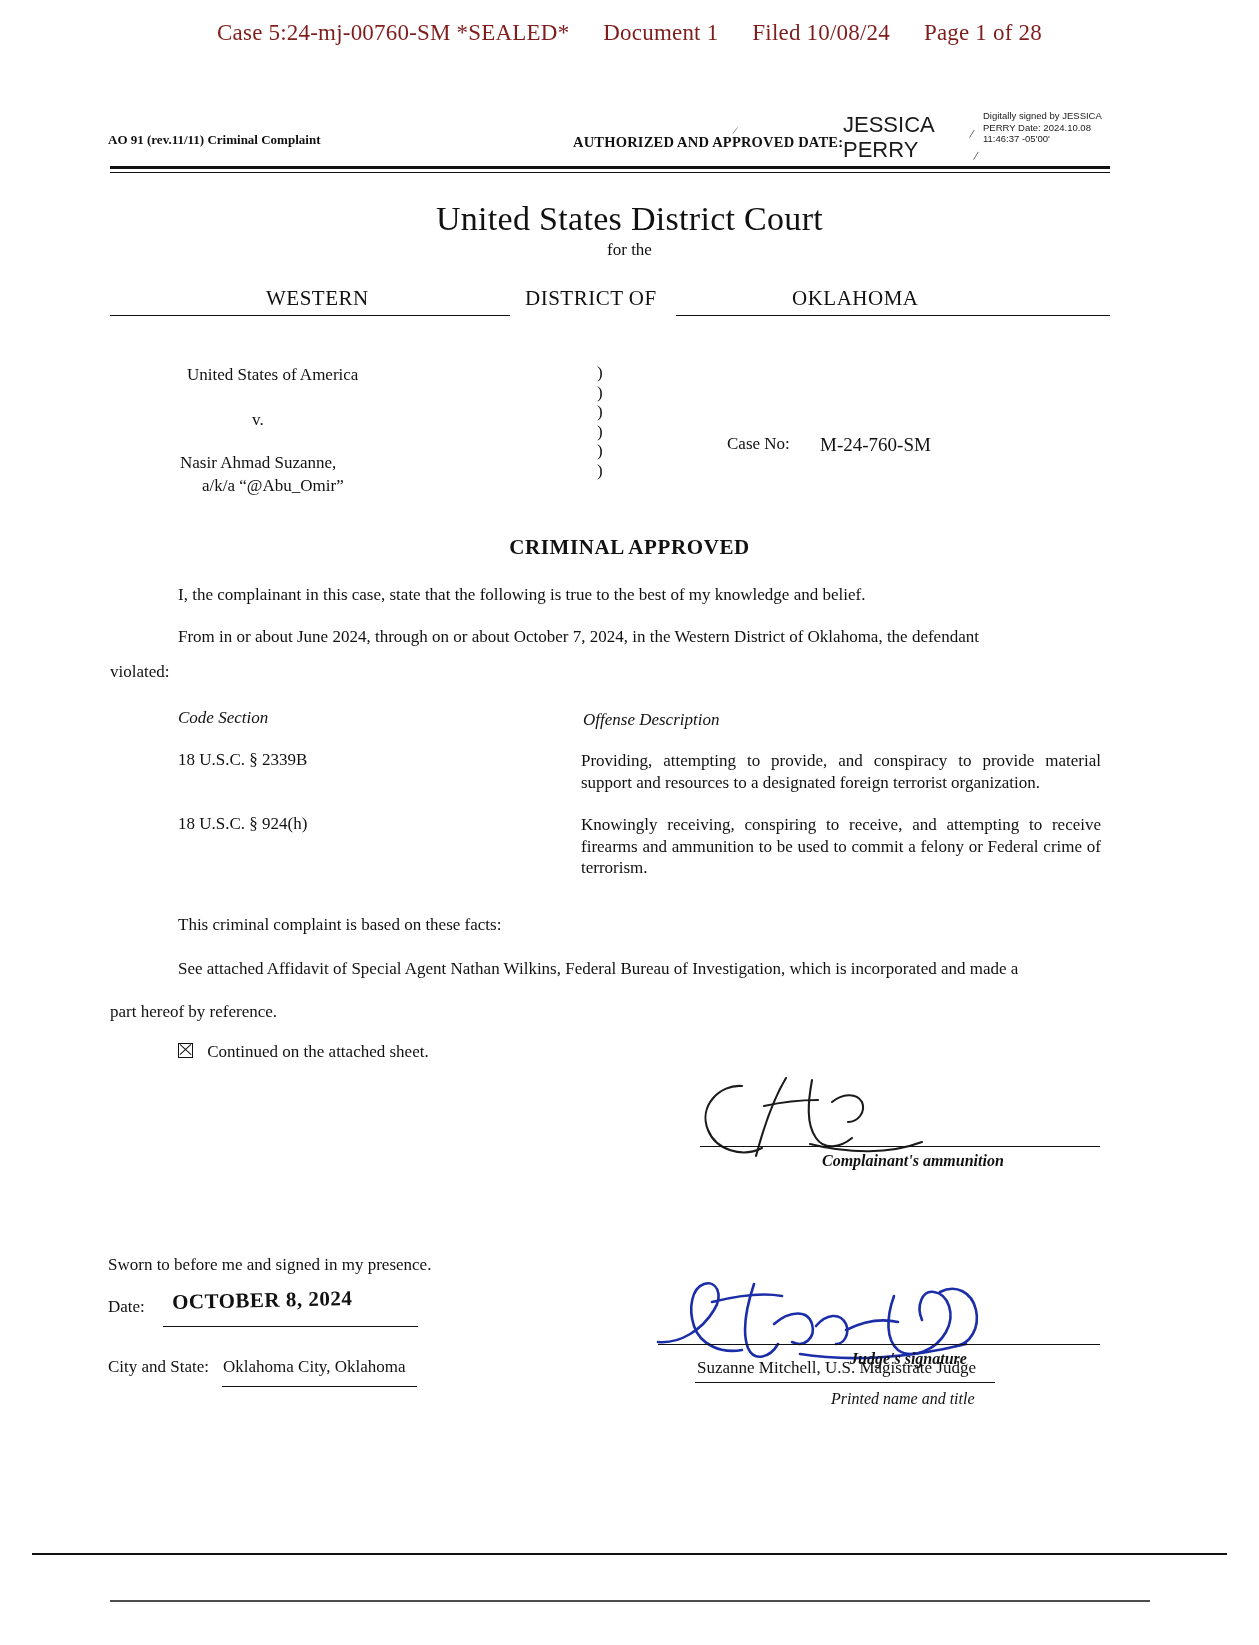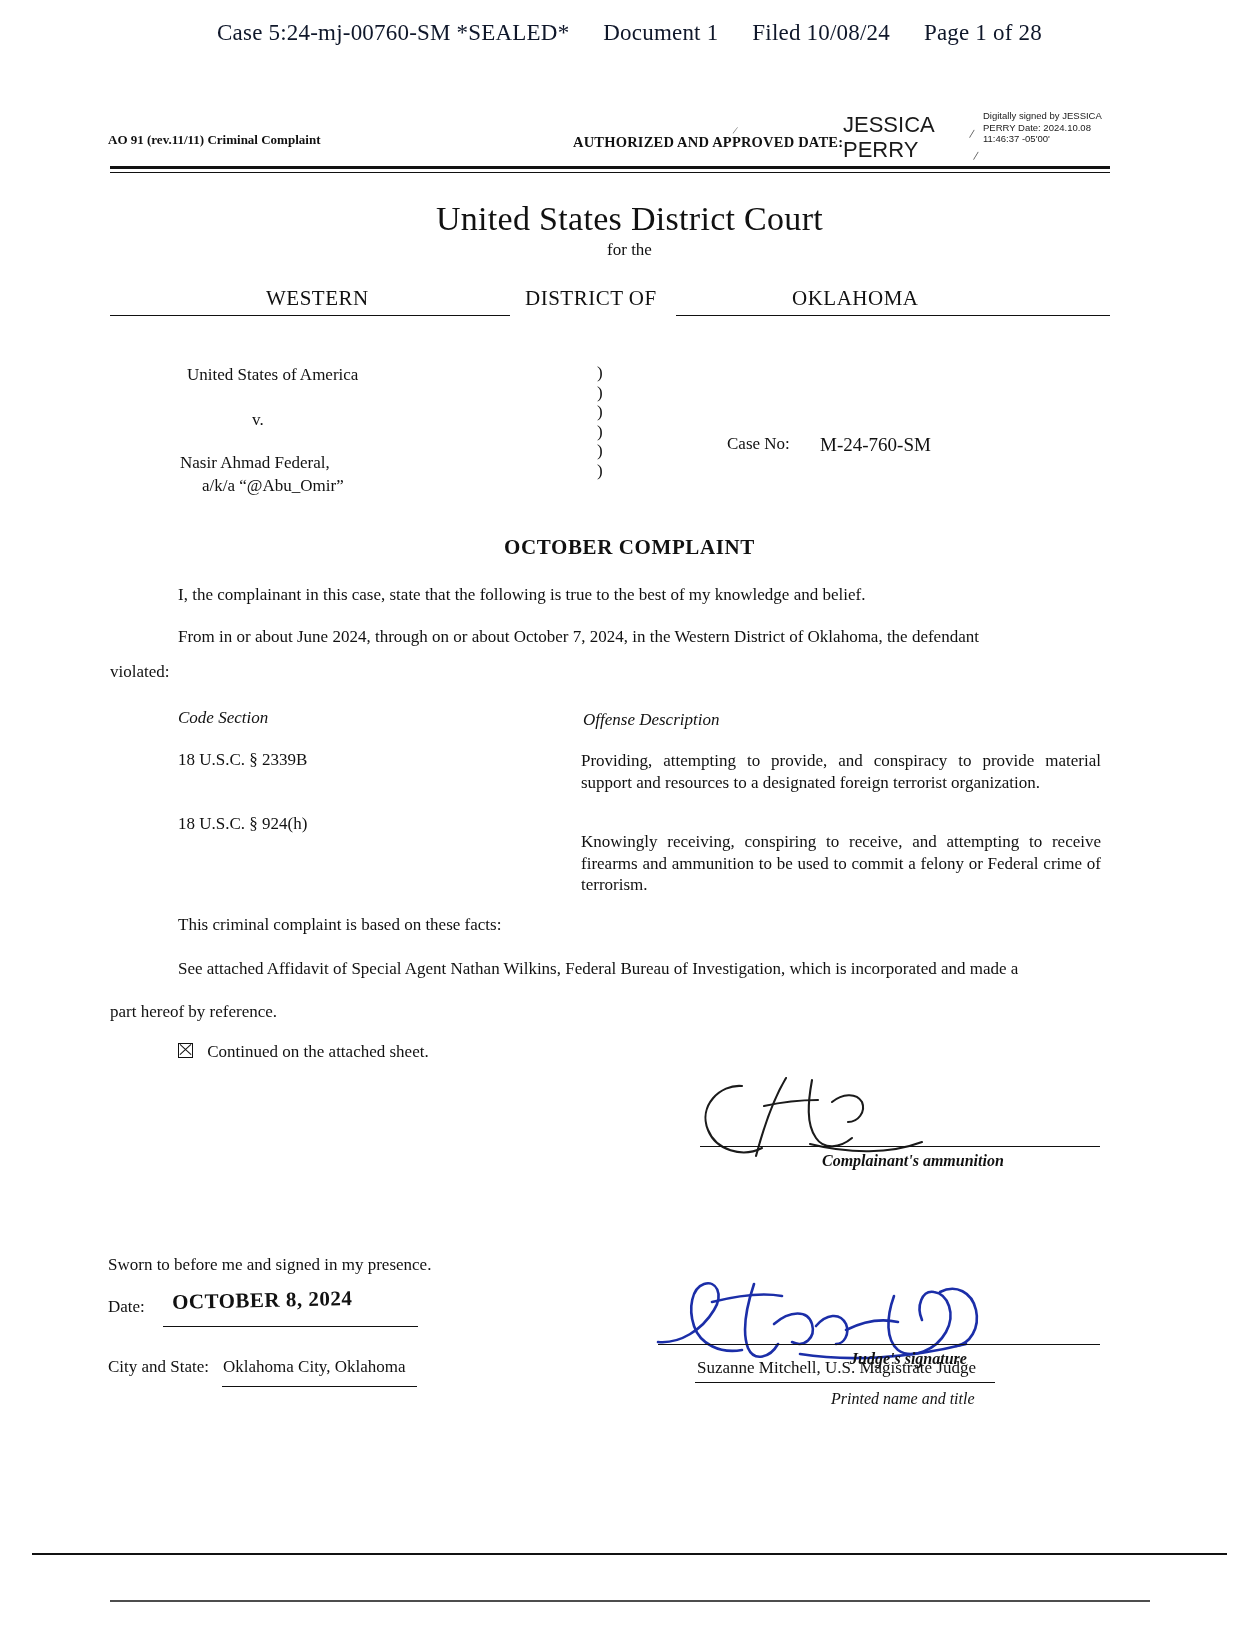--- a/index.html
+++ b/index.html
@@ -22,21 +22,21 @@
     background: #fff;
   }
 
   
   .ecf-header {
     position: absolute;
     top: 20px;
     left: 0;
     width: 100%;
     text-align: center;
-    color: #0f172a;
+    color: #7f1d1d;
     font-family: "Liberation Serif", serif;
     font-size: 23px;
     letter-spacing: 0.2px;
     white-space: nowrap;
   }
   .ecf-header span { margin: 0 14px; }
 
   
   .form-top {
     position: absolute;
@@ -253,21 +253,21 @@
     position: absolute;
     left: 581px;
     width: 520px;
     font-size: 17px;
     line-height: 21.5px;
     text-align: justify;
   }
   #code-0 { top: 750px; }
   #off-0  { top: 750px; }
   #code-1 { top: 814px; }
-  #off-1  { top: 814px; margin-top: 17px; }
+  #off-1  { top: 814px; }
 
   #p3 { top: 913px; left: 178px; width: 920px; }
   #p4 { top: 957px; left: 178px; width: 925px; }
   #p4b { top: 1000px; left: 110px; width: 920px; }
 
   .continued {
     position: absolute;
     top: 1042px;
     left: 178px;
     font-size: 17px;
@@ -421,29 +421,29 @@
     <div class="ul" id="dist-ul-2"></div>
     <div class="district-word" id="dist-western">WESTERN</div>
     <div class="district-word" id="dist-of">DISTRICT OF</div>
     <div class="district-word" id="dist-state">OKLAHOMA</div>
   </div>
 
   <div class="caption">
     <div class="plaintiff">United States of America</div>
     <div class="vee">v.</div>
     <div class="defendant">
-      <span>Nasir Ahmad Federal,</span>
+      <span>Nasir Ahmad Suzanne,</span>
       <span class="aka">a/k/a “@Abu_Omir”</span>
     </div>
     <div class="parens">)<br>)<br>)<br>)<br>)<br>)</div>
     <div class="caseno-label">Case No:</div>
     <div class="caseno-value">M-24-760-SM</div>
   </div>
 
-  <div class="doc-title">OCTOBER COMPLAINT</div>
+  <div class="doc-title">CRIMINAL APPROVED</div>
 
   <div class="para" id="p1">I, the complainant in this case, state that the following is true to the best of my knowledge and belief.</div>
   <div class="para" id="p2">From in or about June 2024, through on or about October 7, 2024, in the Western District of Oklahoma, the defendant</div>
   <div class="para" id="p2b">violated:</div>
 
   <div class="tbl-head-code">Code Section</div>
   <div class="tbl-head-off">Offense Description</div>
 
   <div class="code-cell" id="code-0">18 U.S.C. § 2339B</div>
   <div class="off-cell" id="off-0">Providing, attempting to provide, and conspiracy to provide material support and resources to a designated foreign terrorist organization.</div>

